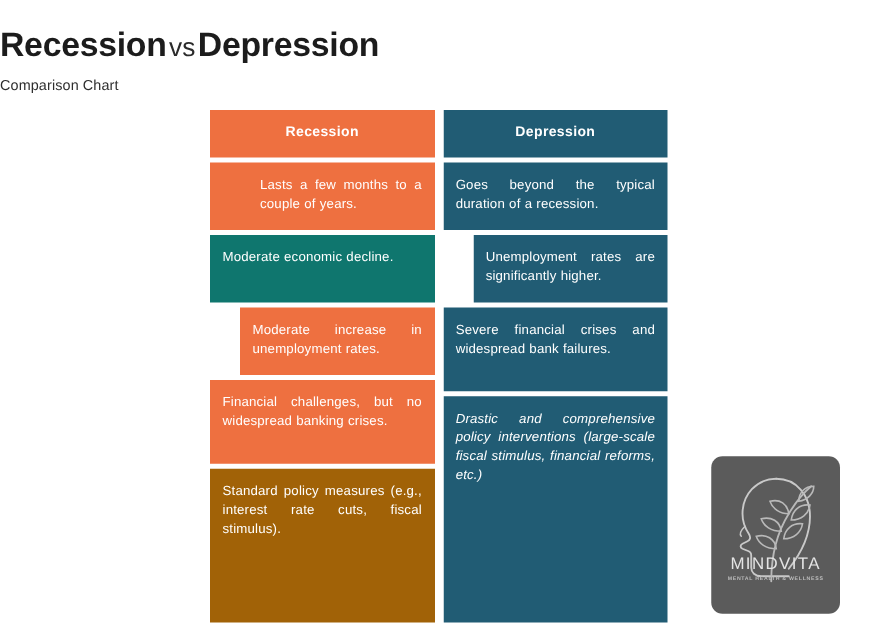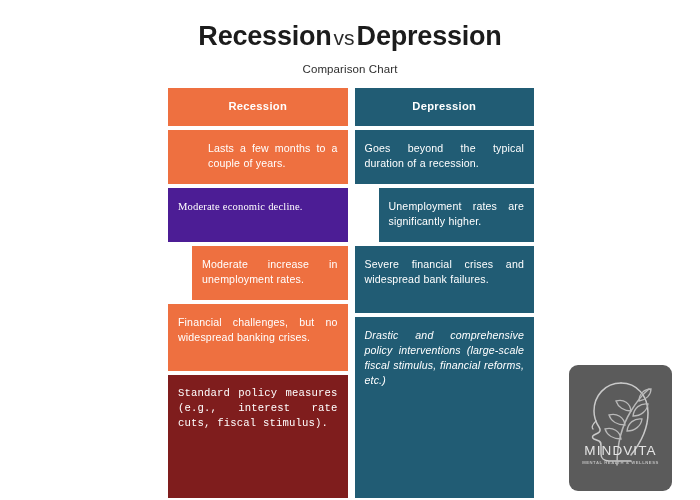--- a/index.html
+++ b/index.html
@@ -14,21 +14,20 @@
     overflow: hidden;
     position: relative;
   }
 
   
   .header {
     position: absolute;
     left: 0;
     top: 0;
     width: 700px;
-    text-align: center;
   }
   .title {
     margin: 0;
     padding-top: 22px;
     font-size: 27px;
     font-weight: bold;
     color: #1c1c1c;
     letter-spacing: -0.2px;
     line-height: 1.1;
     white-space: nowrap;
@@ -145,24 +144,24 @@
 <div class="header">
   <h1 class="title"><span>Recession</span><span class="vs">vs</span><span>Depression</span></h1>
   <p class="subtitle">Comparison Chart</p>
 </div>
 
 <div class="table">
 
   <div class="column col-recession">
     <div class="cell head" style="background: rgb(238, 112, 64);">Recession</div>
     <div class="cell r1" style="background: rgb(238, 112, 64); padding-left: 40px;">Lasts a few months to a couple of years.</div>
-    <div class="cell r2" style="background: #4c1d95; font-family: Liberation Serif, serif;">Moderate economic decline.</div>
+    <div class="cell r2" style="background: #0f766e;">Moderate economic decline.</div>
     <div class="cell r3" style="background: rgb(238, 112, 64);">Moderate increase in unemployment rates.</div>
     <div class="cell r4" style="background: rgb(238, 112, 64);">Financial challenges, but no widespread banking crises.</div>
-    <div class="cell r5" style="background: #7f1d1d; font-family: Liberation Mono, monospace;">Standard policy measures (e.g., interest rate cuts, fiscal stimulus).</div>
+    <div class="cell r5" style="background: #a16207;">Standard policy measures (e.g., interest rate cuts, fiscal stimulus).</div>
   </div>
 
   <div class="column col-depression">
     <div class="cell head" style="background: rgb(33, 92, 116);">Depression</div>
     <div class="cell r1" style="background: rgb(33, 92, 116);">Goes beyond the typical duration of a recession.</div>
     <div class="cell r3" style="background: rgb(33, 92, 116);">Unemployment rates are significantly higher.</div>
     <div class="cell r4" style="background: rgb(33, 92, 116);">Severe financial crises and widespread bank failures.</div>
     <div class="cell r5" style="background: rgb(33, 92, 116); font-style: italic;">Drastic and comprehensive policy interventions (large-scale fiscal stimulus, financial reforms, etc.)</div>
   </div>
 

